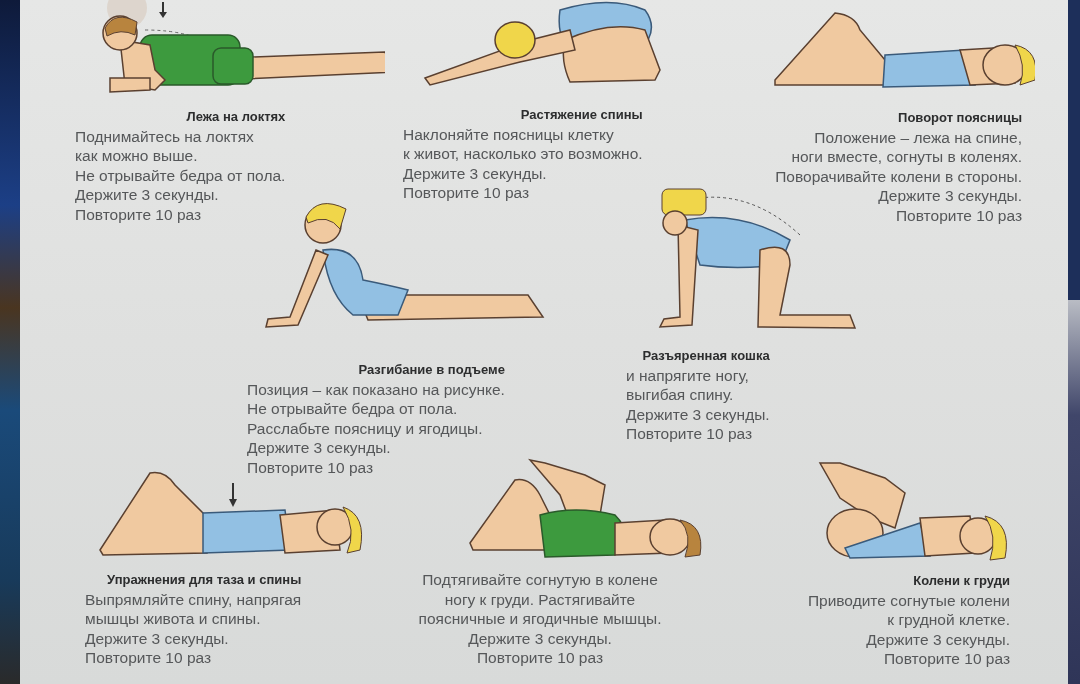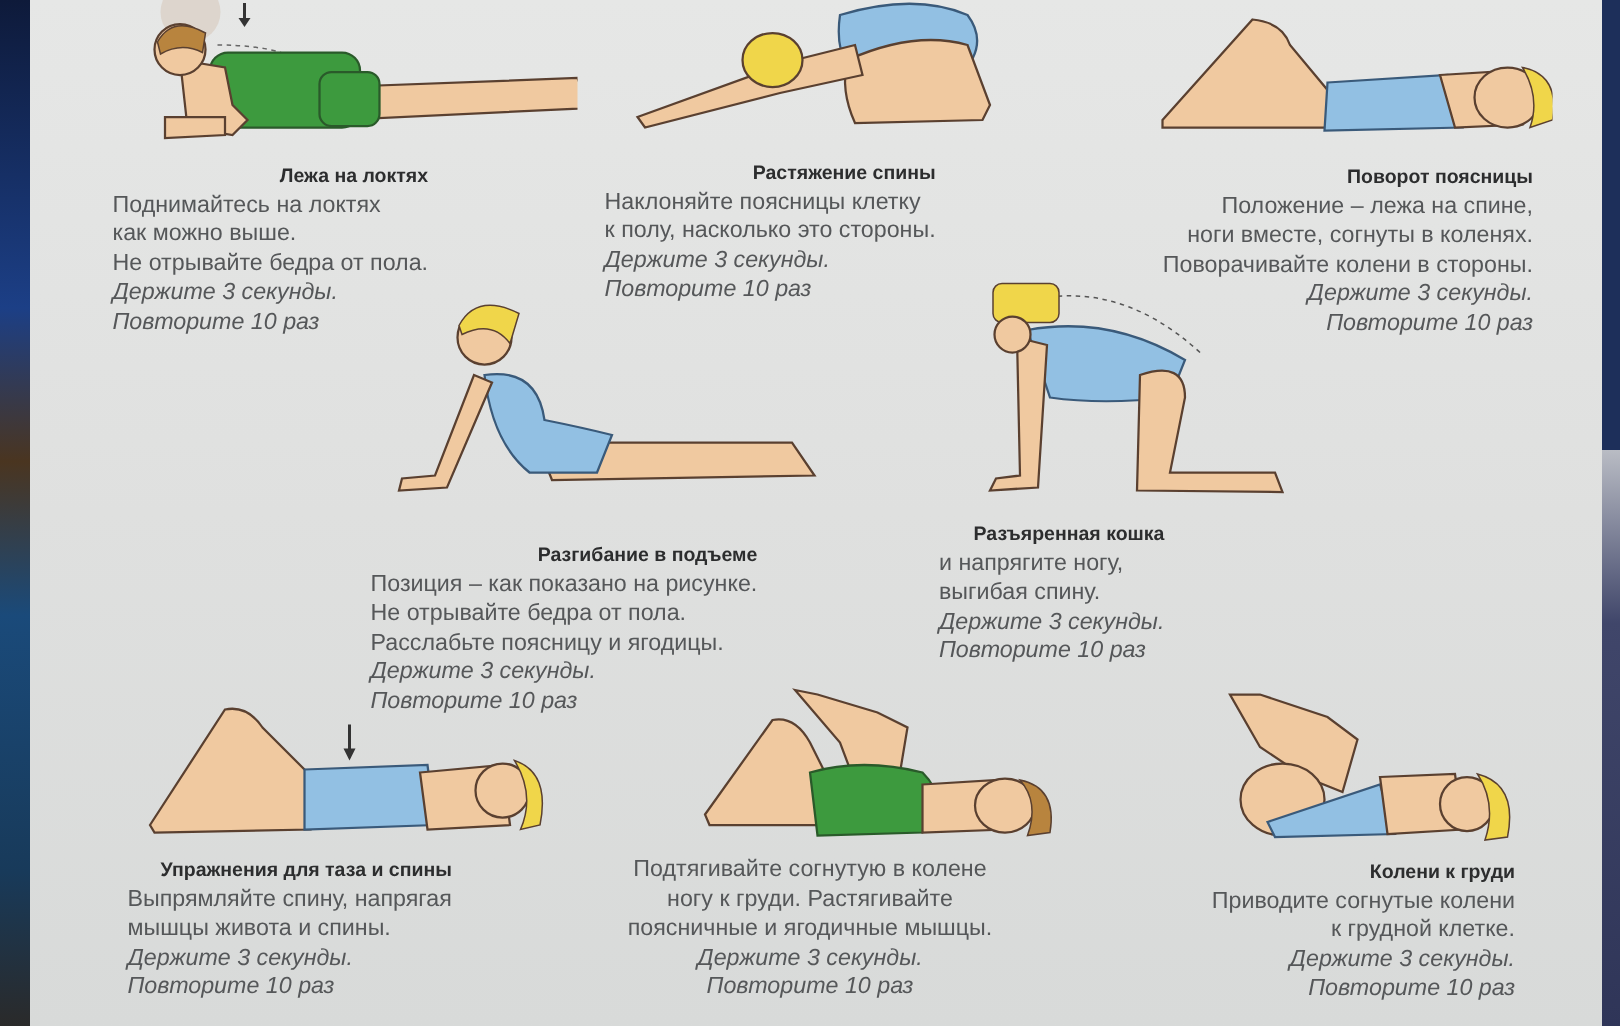--- a/index.html
+++ b/index.html
@@ -20,21 +20,21 @@
     content:""; position:absolute; left:6px; top:300px; width:12px; height:384px;
     background:linear-gradient(180deg,#b9bcc4,#40466a 30%,#2f3558);
   }
   .sheet {
     position:absolute; left:20px; top:0; width:1048px; height:684px;
     background:linear-gradient(180deg,#e6e7e6 0%,#dfe0df 50%,#d8dad9 100%);
   }
   .block { position:absolute; color:#555759; font-size:15.5px; line-height:19.5px; }
   .block .title { font-weight:bold; color:#2c2d2e; font-size:13px;text-align:right; }
   .block .line { white-space:nowrap; }
-  .block .it { font-style:italic; }
+  .block .it { }
   .right { text-align:right; }
   .center { text-align:center; }
   .fig { position:absolute; }
   svg { display:block; }
 </style>
 </head>
 <body>
 
 <div class="edge-left"></div>
 <div class="edge-right"></div>
@@ -81,21 +81,21 @@
     <div class="line">Поднимайтесь на локтях</div>
     <div class="line">как можно выше.</div>
     <div class="line">Не отрывайте бедра от пола.</div>
     <div class="line it">Держите 3 секунды.</div>
     <div class="line it">Повторите 10 раз</div>
   </div>
 
   <div class="block" style="left:383px;top:105px;">
     <div class="title">Растяжение спины</div>
     <div class="line">Наклоняйте поясницы клетку</div>
-    <div class="line">к полу, насколько это стороны.</div>
+    <div class="line">к живот, насколько это возможно.</div>
     <div class="line it">Держите 3 секунды.</div>
     <div class="line it">Повторите 10 раз</div>
   </div>
 
   <div class="block right" style="right:46px;top:108px;">
     <div class="title">Поворот поясницы</div>
     <div class="line">Положение – лежа на спине,</div>
     <div class="line">ноги вместе, согнуты в коленях.</div>
     <div class="line">Поворачивайте колени в стороны.</div>
     <div class="line it">Держите 3 секунды.</div>

